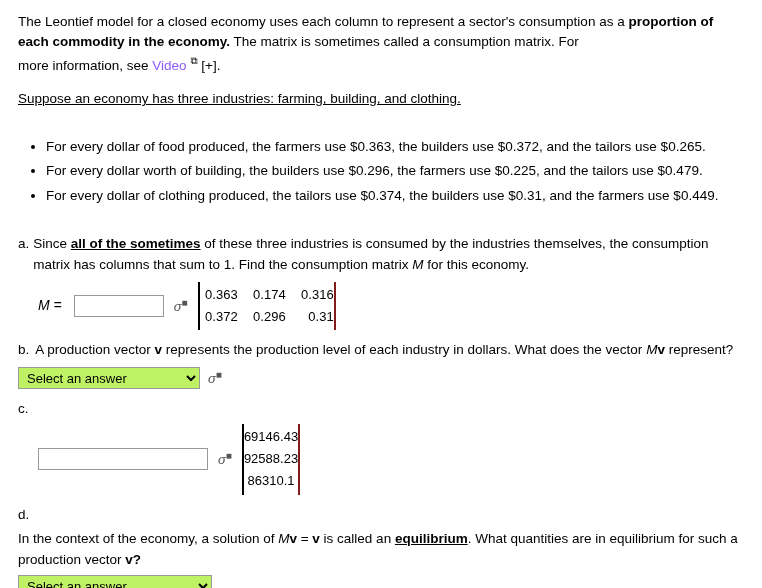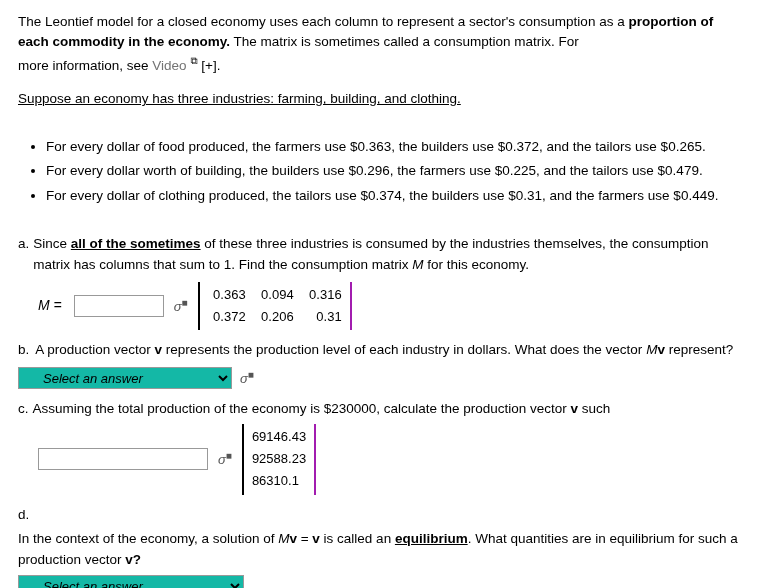--- a/index.html
+++ b/index.html
@@ -11,21 +11,21 @@
       width: 762px;
       min-height: 588px;
       padding: 12px 18px 12px 18px;
       line-height: 1.55;
     }
     .intro-text {
       margin-bottom: 14px;
       line-height: 1.5;
     }
     .intro-text b { font-weight: bold; }
-    .intro-text a { color: #737373; text-decoration: none; }
+    .intro-text a { color: #8b5cf6; text-decoration: none; }
     .suppose-line {
       margin-bottom: 27px;
       text-decoration: underline;
     }
     .bullet-list {
       list-style: disc;
       padding-left: 28px;
       margin-bottom: 28px;
     }
     .bullet-list li {
@@ -64,49 +64,48 @@
       gap: 10px;
       white-space: nowrap;
       font-size: 13px;
     }
     .matrix-cell {
       width: 38px;
       text-align: right;
     }
     .select-answer {
       border: 1px solid #999;
-      background: #14b8a6;
-      font-size: 13px;
-      padding: 1px 20px;
+      background: #bef264;
+      font-size: 13px;
+      padding: 1px 4px;
       cursor: pointer;
       height: 22px;
-      font-style: italic;
     }
     .inline-answer-row {
       display: flex;
       align-items: center;
       gap: 6px;
       flex-wrap: wrap;
     }
     .answer-input {
       border: 1px solid #999;
       width: 170px;
       height: 22px;
     }
     .col-matrix {
       display: inline-flex;
       flex-direction: column;
       font-size: 13px;
       line-height: 1.7;
       border-left: 2px solid #000;
-      border-right: 2px solid #a21caf;
-      padding: 2px 8px;
+      border-right: 2px solid #7f1d1d;
+      padding: 2px 0;
     }
     .col-val {
-      text-align: left;
+      text-align: center;
     }
     .mv-formula {
       font-style: italic;
     }
     .bold { font-weight: bold; }
     .underline { text-decoration: underline; }
     sup { font-size: 10px; }
     .video-link { color: #1a0dab; text-decoration: none; font-size: 13.5px; }
     .ext-icon { font-size: 10px; vertical-align: super; }
   </style>
@@ -141,26 +140,26 @@
       consumption matrix has columns that sum to 1. Find the consumption matrix <span class="mv-formula">M</span> for this economy.
     </span>
   </div>
   <div class="matrix-row" style="margin-top:6px; margin-left:20px; align-items:center;">
     <span class="matrix-label"><i>M</i> =</span>
     <input type="text" class="matrix-input" style="">
     <span class="sigma-btn"><i>σ</i><sup>■</sup></span>
     <div class="col-matrix">
       <div class="matrix-row-data">
         <span class="matrix-cell">0.363</span>
-        <span class="matrix-cell">0.094</span>
+        <span class="matrix-cell">0.174</span>
         <span class="matrix-cell">0.316</span>
       </div>
       <div class="matrix-row-data">
         <span class="matrix-cell">0.372</span>
-        <span class="matrix-cell">0.206</span>
+        <span class="matrix-cell">0.296</span>
         <span class="matrix-cell">0.31</span>
       </div>
     </div>
   </div>
 </div>
 
 <div class="section">
   <div class="inline-answer-row">
     <span>b.</span>
     <span>A production vector <b>v</b> represents the production level of each industry in dollars. What does the vector <i>M</i><b>v</b> represent?</span>
@@ -170,21 +169,20 @@
       <option>The total production</option>
       <option>The total consumption</option>
     </select>
     <span class="sigma-btn"><i>σ</i><sup>■</sup></span>
   </div>
 </div>
 
 <div class="section">
   <div style="display:flex; align-items:flex-start; gap:4px; flex-wrap:wrap;">
     <span>c.</span>
-    <span>Assuming the total production of the economy is $230000, calculate the production vector <b>v</b> such</span>
   </div>
   <div style="display:flex; align-items:center; gap:8px; margin-top:4px; margin-left:20px; flex-wrap:wrap;">
     <input type="text" class="answer-input" style="">
     <span class="sigma-btn"><i>σ</i><sup>■</sup></span>
     <div class="col-matrix">
       <div class="col-val">69146.43</div>
       <div class="col-val">92588.23</div>
       <div class="col-val">86310.1</div>
     </div>
   </div>

